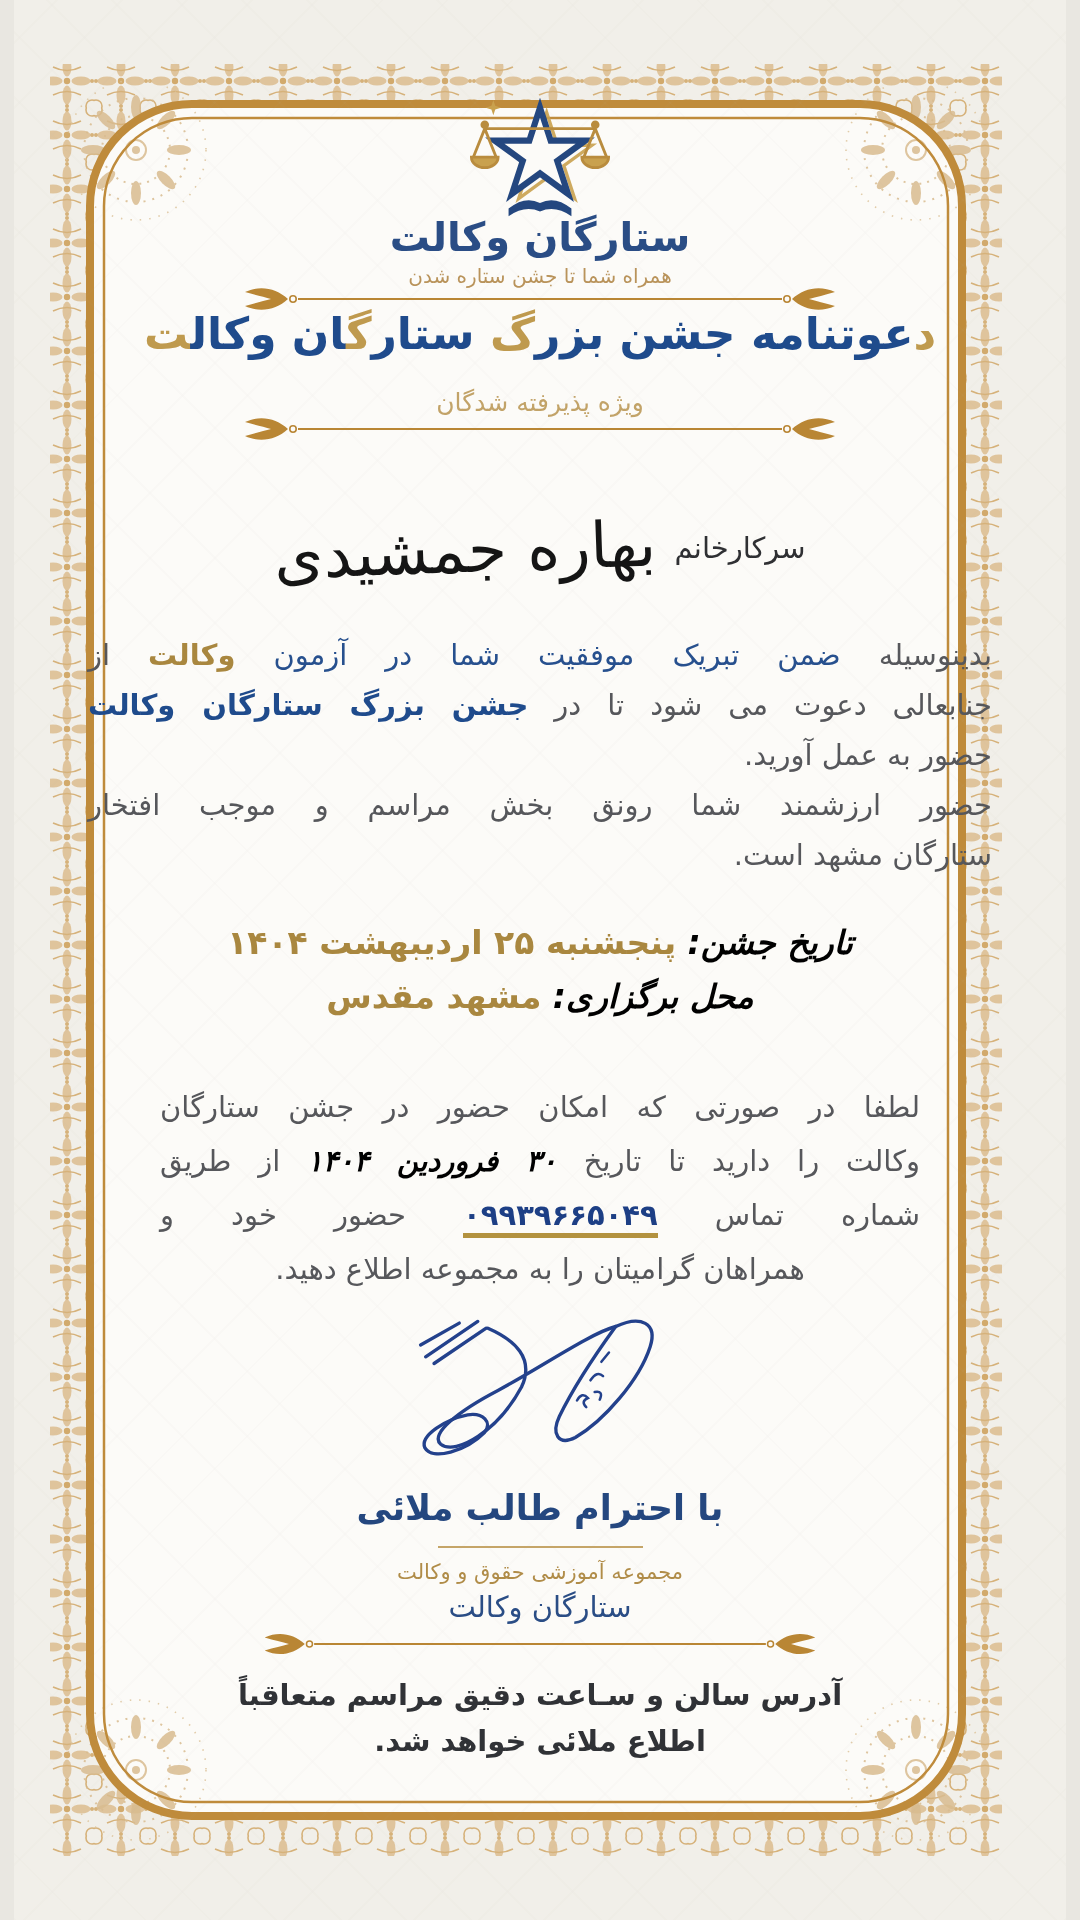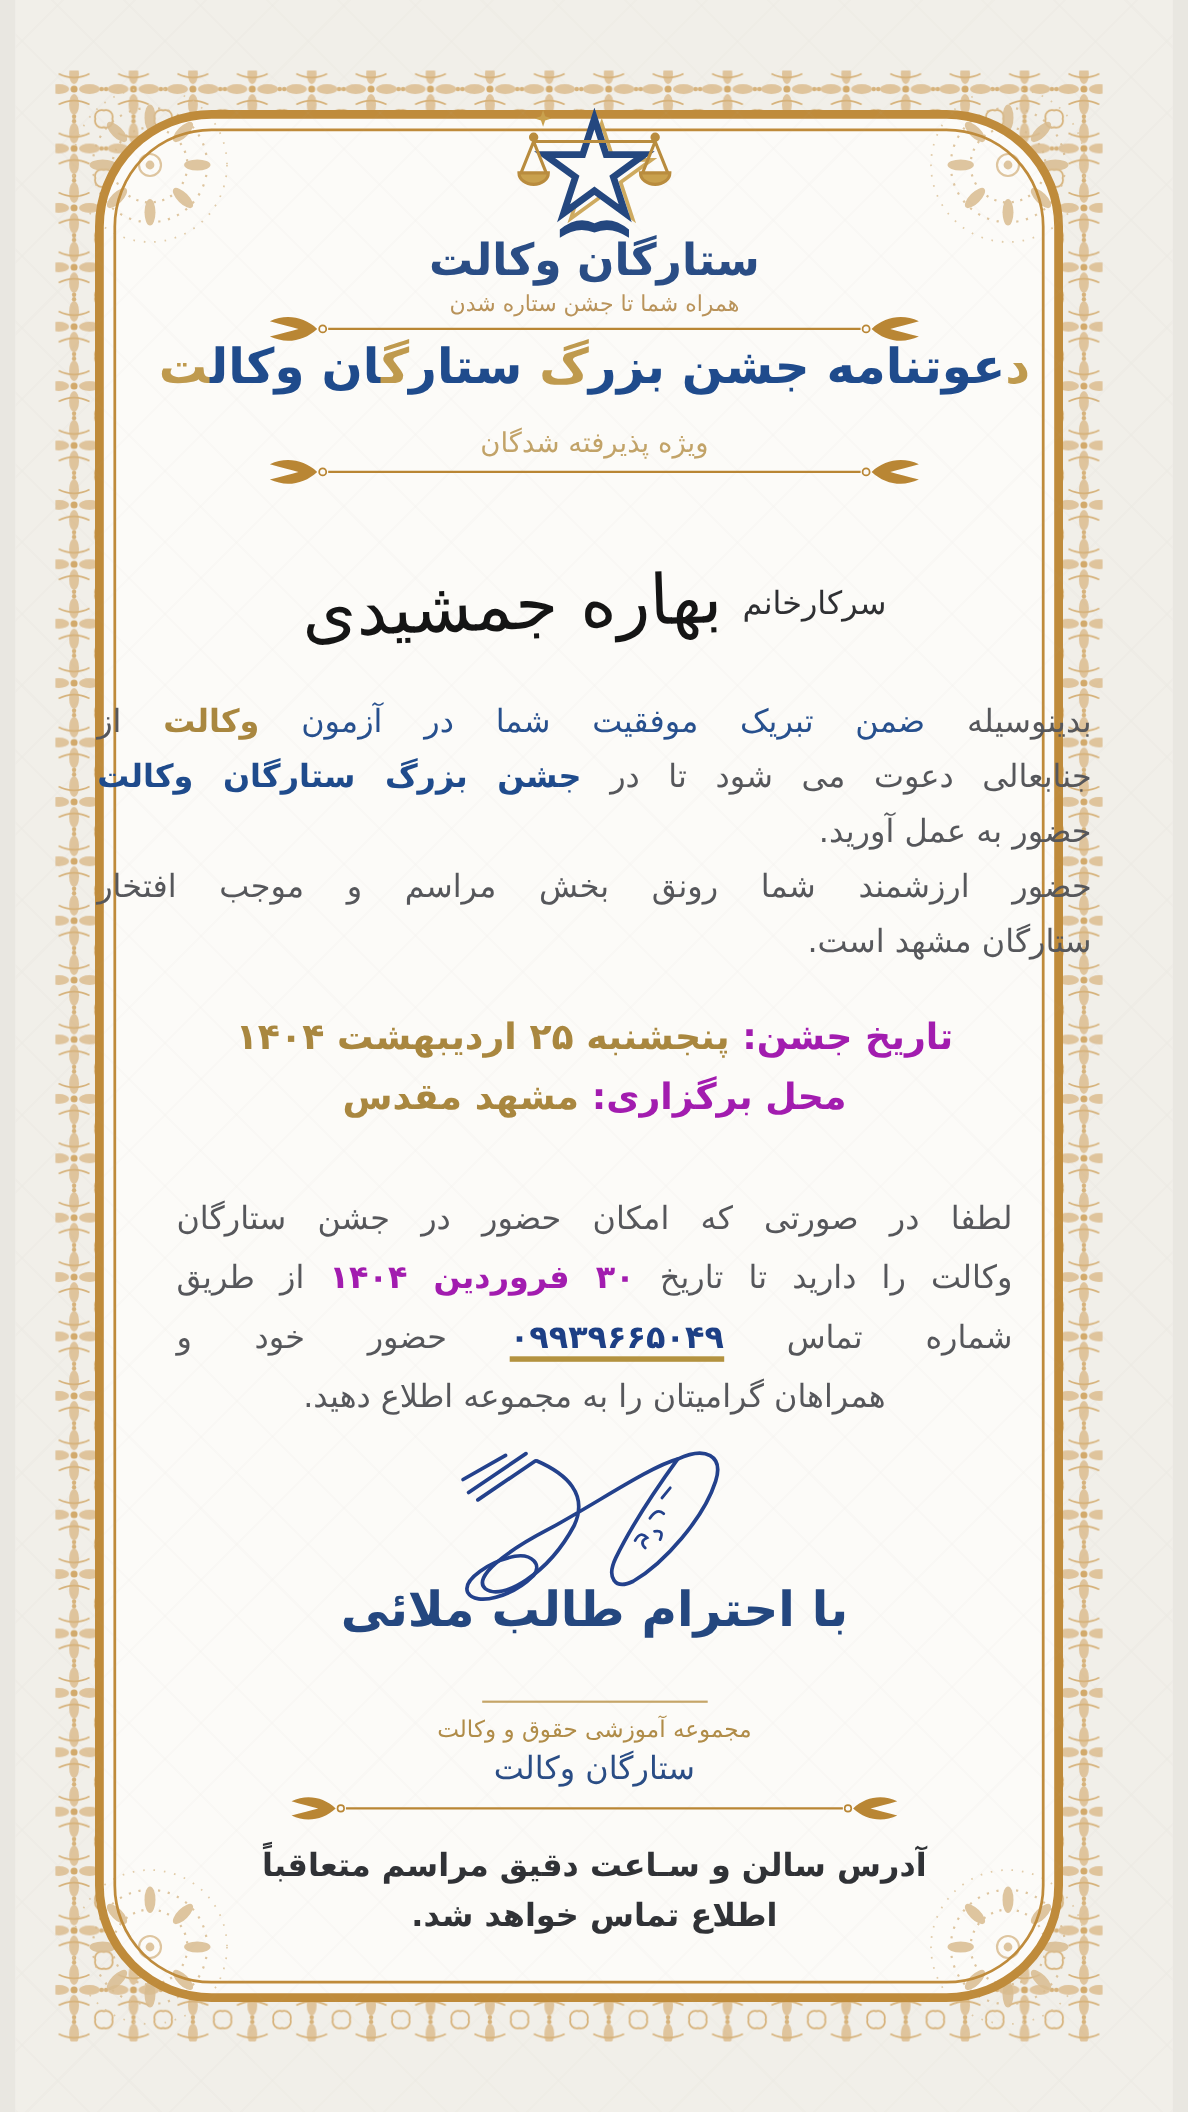--- a/index.html
+++ b/index.html
@@ -39,25 +39,25 @@
   .event{top:916px;font-size:33px;font-weight:bold;line-height:54px;}
 
   .rsvp{top:1080px;padding:0 146px;font-size:29px;line-height:54px;}
   .rsvp .line{text-align:justify;text-align-last:justify;}
   .rsvp .line:last-child{text-align:left;text-align-last:center;}
 
   .seg-g{color:#56575b;}
   .seg-b{color:#27508e;}
   .seg-bb{color:#1f4b8c;font-weight:bold;}
   .seg-aub{color:#a9873f;font-weight:bold;}
-  .seg-dk{color:#a21caf;font-weight:bold;}
+  .seg-dk{color:#000000;font-weight:bold;font-style:italic;}
   .seg-ph{color:#1d3f85;font-weight:bold;border-bottom:5px solid #b3923f;padding-bottom:1px;}
 
   .signature-wrap{top:1308px;display:flex;justify-content:center;}
-  .closing{top:1438px;font-size:44px;font-weight:bold;color:#24477f;}
+  .closing{top:1488px;font-size:35px;font-weight:bold;color:#24477f;}
   .sig-line{top:1546px;display:flex;justify-content:center;}
   .sig-line i{display:block;width:205px;height:2px;background:#c5a568;}
   .org1{top:1560px;font-size:21px;color:#b08c48;}
   .org2{top:1590px;font-size:29px;color:#2a4d85;letter-spacing:1px;}
 
   .footer{top:1672px;font-size:29px;font-weight:bold;color:#303236;line-height:46px;}
 </style>
 </head>
 <body>
 
@@ -237,16 +237,16 @@
       </g>
       <g fill="#b98634" transform="translate(600 0) scale(-1 1)">
         <path d="M48 15 C36 4 20 1 5 8 C15 11 24 13 31 15 C24 17 15 19 5 22 C20 29 36 26 48 15 Z"></path>
         <circle cx="53" cy="15" r="3.2" fill="none" stroke="#b98634" stroke-width="1.6"></circle>
       </g>
     </svg>
   </div>
 
   <div class="abs footer">
     <div>آدرس سالن و سـاعت دقیق مراسم متعاقباً</div>
-    <div>اطلاع تماس خواهد شد.</div>
+    <div>اطلاع ملائی خواهد شد.</div>
   </div>
 
 </div>
 
 </body></html>

